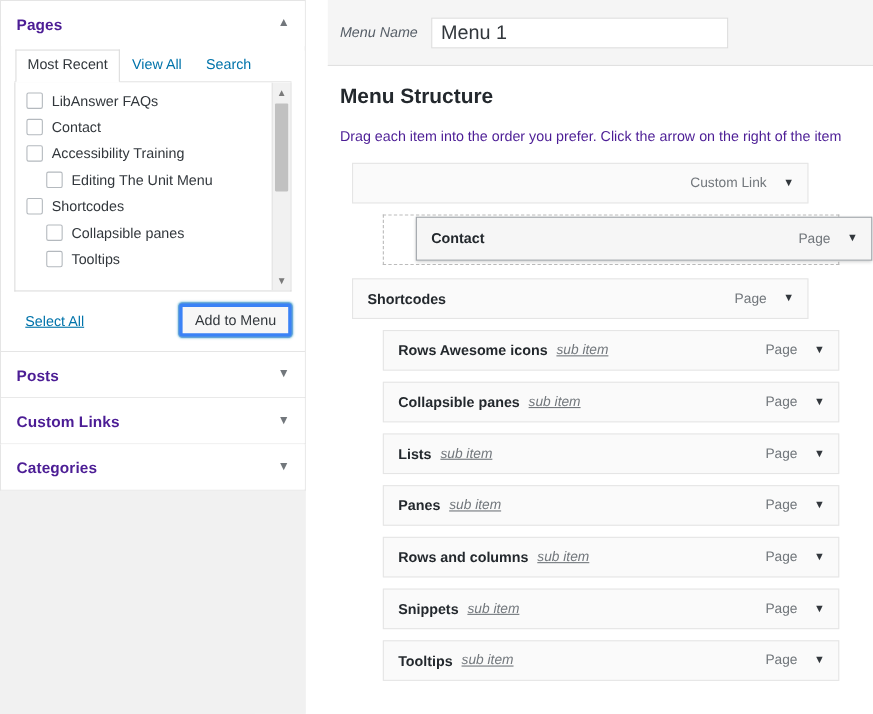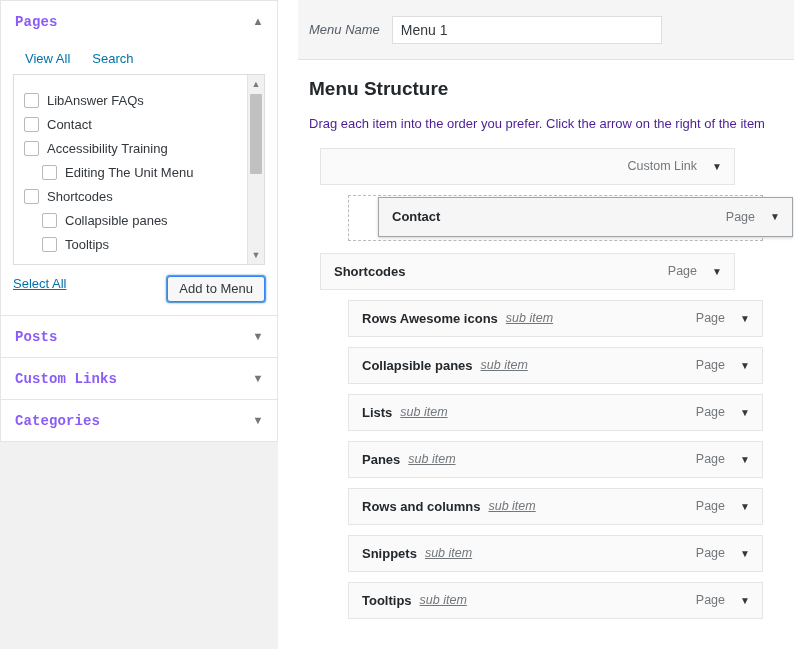--- a/index.html
+++ b/index.html
@@ -34,23 +34,22 @@
     height: 41px;
     display: flex;
     align-items: center;
     padding: 0 14px;
     cursor: pointer;
     background: #fff;
   }
   .panel-head .panel-title {
     font-size: 14px;
     font-weight: bold;
-    color: #8b5cf6;
+    color: #4c1d95;
     letter-spacing: .1px;
-    font-family: Liberation Mono, monospace;
   }
   .toggle-arrow {
     position: absolute;
     right: 11px;
     top: 50%;
     transform: translateY(-50%);
     width: 16px; height: 16px;
     display: flex; align-items: center; justify-content: center;
     color: #72777c;
     font-size: 11px;
@@ -96,21 +95,21 @@
     overflow: hidden;
   }
   .list-inner {
     position: absolute;
     left: 0; top: 0; right: 17px; bottom: 0;
     padding: 9px 0 0 10px;
     overflow: hidden;
   }
   .list-item {
     display: flex;
-    align-items: flex-end;
+    align-items: flex-start;
     height: 24px;
     font-size: 13px;
     color: #32373c;
   }
   .list-item.child { padding-left: 18px; }
   .cb {
     width: 15px; height: 15px;
     border: 1px solid #b4b9be;
     background: #fff;
     border-radius: 2px;
@@ -142,35 +141,36 @@
     top: 19px;
     width: 12px;
     height: 80px;
     background: #c1c1c1;
     border-radius: 1px;
   }
 
   
   .panel-actions {
     display: flex;
+    align-items: center;
     justify-content: space-between;
-    padding: 11px 12px 13px 12px;
+    padding: 11px 12px 13px 22px;
     background: #fff;
   }
   .link-select-all {
     font-size: 13px;
     color: #0073aa;
     text-decoration: underline;
     cursor: pointer;
   }
   .btn-add {
     font-size: 13px;
     color: #32373c;
     background: #f7f7f7;
-    border: 1px solid #3b82f6;
+    border: 3px solid #3b82f6;
     border-radius: 3px;
     padding: 4px 11px 5px 11px;
     cursor: pointer;
     box-shadow: 0 0 0 1px #5b9dd9, 0 0 2px 1px rgba(30,140,190,.8);
     outline: none;
   }
 
   
   #right-column {
     position: absolute;
@@ -190,21 +190,21 @@
   .menu-name-label {
     font-size: 13px;
     font-style: italic;
     color: #555d66;
     margin-right: 12px;
     white-space: nowrap;
   }
   .menu-name-input {
     width: 270px;
     height: 28px;
-    font-size: 14px;
+    font-size: 18px;
     font-family: "Liberation Sans", sans-serif;
     color: #32373c;
     padding: 2px 8px;
     border: 1px solid #ddd;
     background: #fff;
     border-radius: 0;
     outline: none;
   }
 
   .structure-body { padding: 18px 0 0 11px; }
@@ -307,20 +307,23 @@
     <div class="accordion-panel first">
 
       <div class="panel-head">
         <span class="panel-title">Pages</span>
         <span class="toggle-arrow">▲</span>
       </div>
 
       <div class="panel-body">
 
         <div class="tabs">
+          <div class="tab active">
+            <span>Most Recent</span>
+          </div>
           <div class="tab">
             <span>View All</span>
           </div>
           <div class="tab">
             <span>Search</span>
           </div>
         </div>
 
         <div class="list-wrap">
           <div class="list-inner" id="pages-list">

